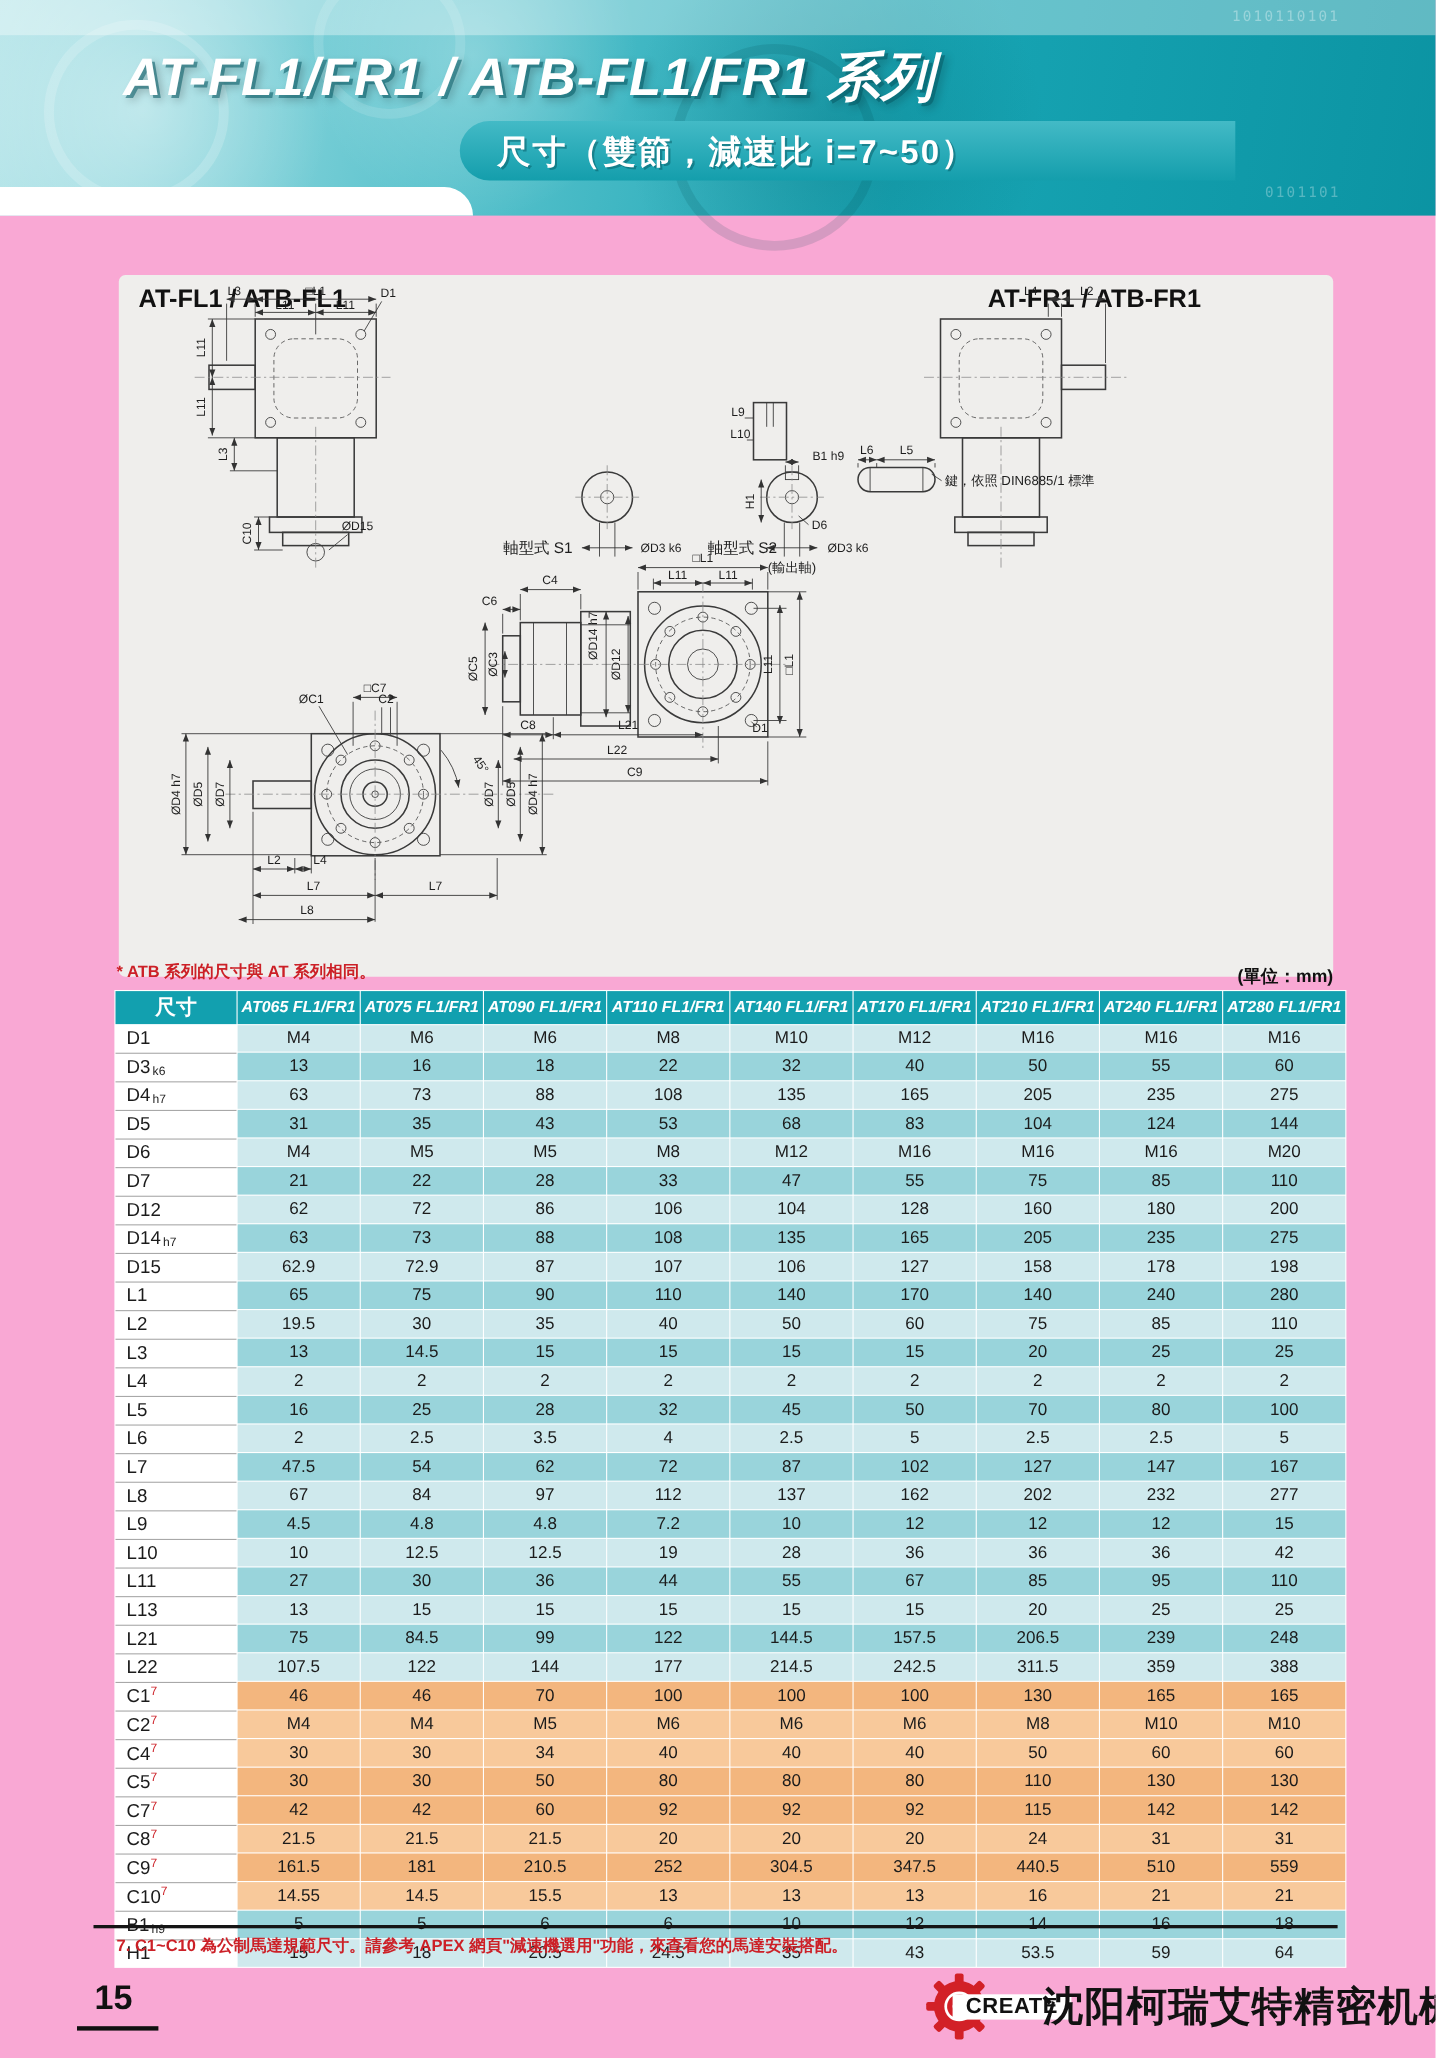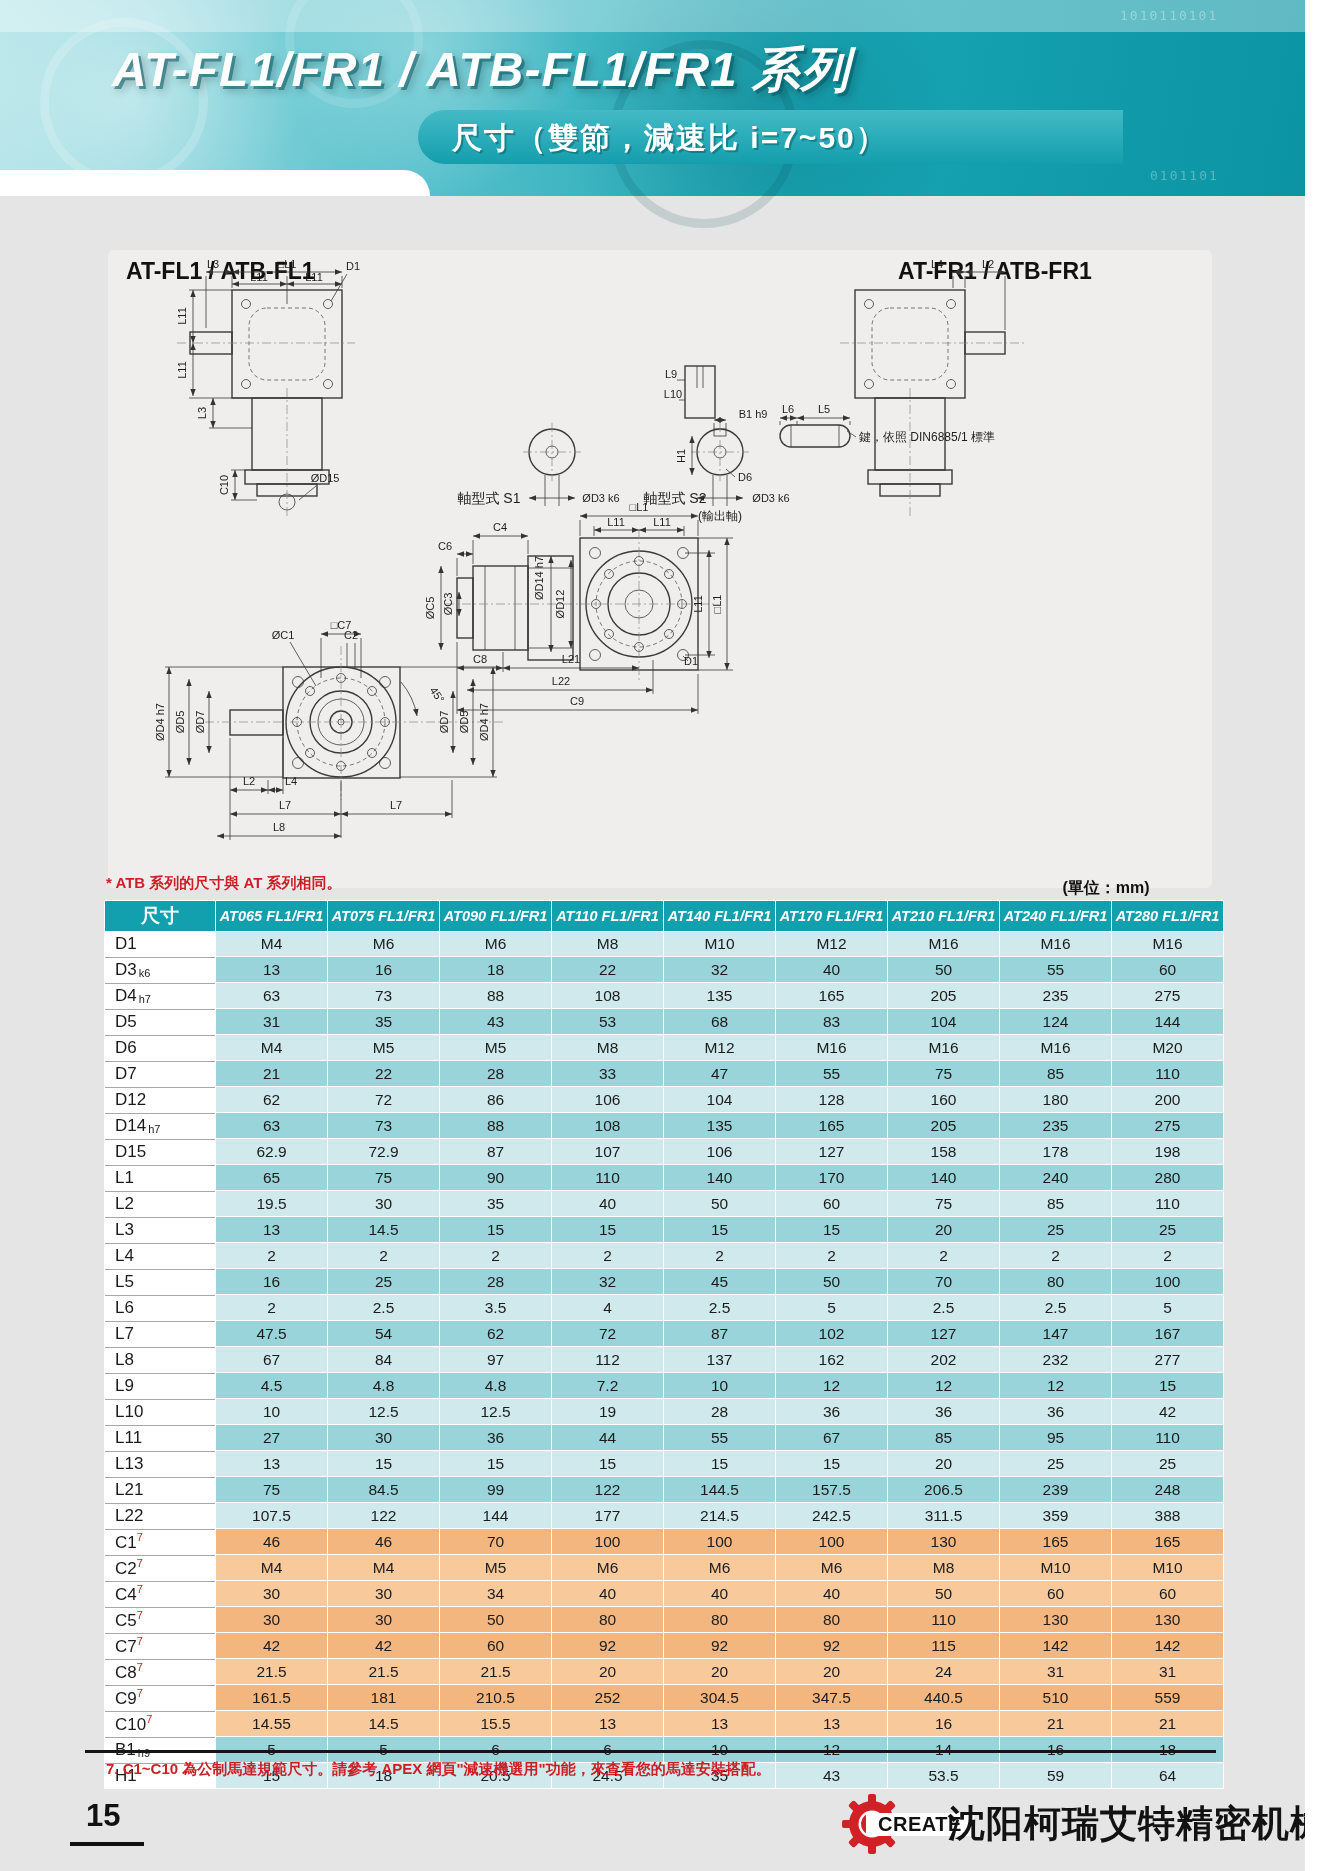--- a/index.html
+++ b/index.html
@@ -1,16 +1,16 @@
 <!DOCTYPE html>
 <html><head>
 <meta charset="utf-8">
 <style>
   html,body{margin:0;padding:0;background:#fff;}
-  #page{position:relative;width:1305px;height:1871px;background:#e5e5e5;overflow:hidden;
+  #page{position:relative;width:1305px;height:1871px;background:#f9a8d4;overflow:hidden;
         font-family:"Liberation Sans",sans-serif;color:#1b1b1b;}
 
   
   .banner{position:absolute;left:0;top:0;width:1323px;height:196px;
     background:
       radial-gradient(circle at 130px 100px, rgba(255,255,255,.38), transparent 170px),
       radial-gradient(circle at 430px 50px,  rgba(255,255,255,.28), transparent 150px),
       radial-gradient(circle at 760px 120px, rgba(4,100,110,.30), transparent 190px),
       linear-gradient(100deg,#b9e6ea 0%,#5ec4ce 30%,#18a5b4 62%,#0b93a2 100%);}
   .banner-topstrip{position:absolute;left:0;top:0;width:100%;height:32px;background:rgba(255,255,255,.35);}
@@ -38,21 +38,21 @@
   #dwg{position:absolute;left:85px;top:248px;pointer-events:none;}
   #dwg text{font-family:"Liberation Sans",sans-serif;}
   .out{stroke:#3a3a3a;stroke-width:1.4;fill:none;}
   .thin{stroke:#3a3a3a;stroke-width:.8;fill:none;}
   .dsh{stroke:#555;stroke-width:.8;stroke-dasharray:4 3;fill:none;}
   .cl{stroke:#888;stroke-width:.7;stroke-dasharray:9 3 2 3;fill:none;}
   .dim{stroke:#333;stroke-width:.8;fill:none;}
 
   
   .atb-note{position:absolute;left:106px;top:874px;font-size:15px;font-weight:bold;color:#cc2027;}
-  .unit-note{position:absolute;left:1000px;top:878px;width:212px;text-align:center;font-size:16px;font-weight:600;color:#111;}
+  .unit-note{position:absolute;left:1000px;top:878px;width:212px;text-align:right;font-size:16px;font-weight:600;color:#111;}
   .footnote{position:absolute;left:106px;top:1760px;font-size:15px;font-weight:600;color:#cc2027;}
   .bottom-rule{position:absolute;left:85px;top:1750px;width:1131px;height:3px;background:#151515;}
 
   
   .tbl-wrap{position:absolute;left:104px;top:900px;}
   table{border-collapse:separate;border-spacing:1px;table-layout:fixed;background:#fff;}
   thead th{background:#12a0af;color:#fff;height:30px;font-size:14.5px;font-style:italic;font-weight:700;text-align:center;padding:0;}
   thead th.dimh{font-size:19px;font-style:normal;}
   tbody th{background:#fff;text-align:left;padding-left:10px;font-weight:400;font-size:17px;border-top:1px solid #a8a8a8;height:22px;}
   tbody tr:first-child th{border-top:none;}

